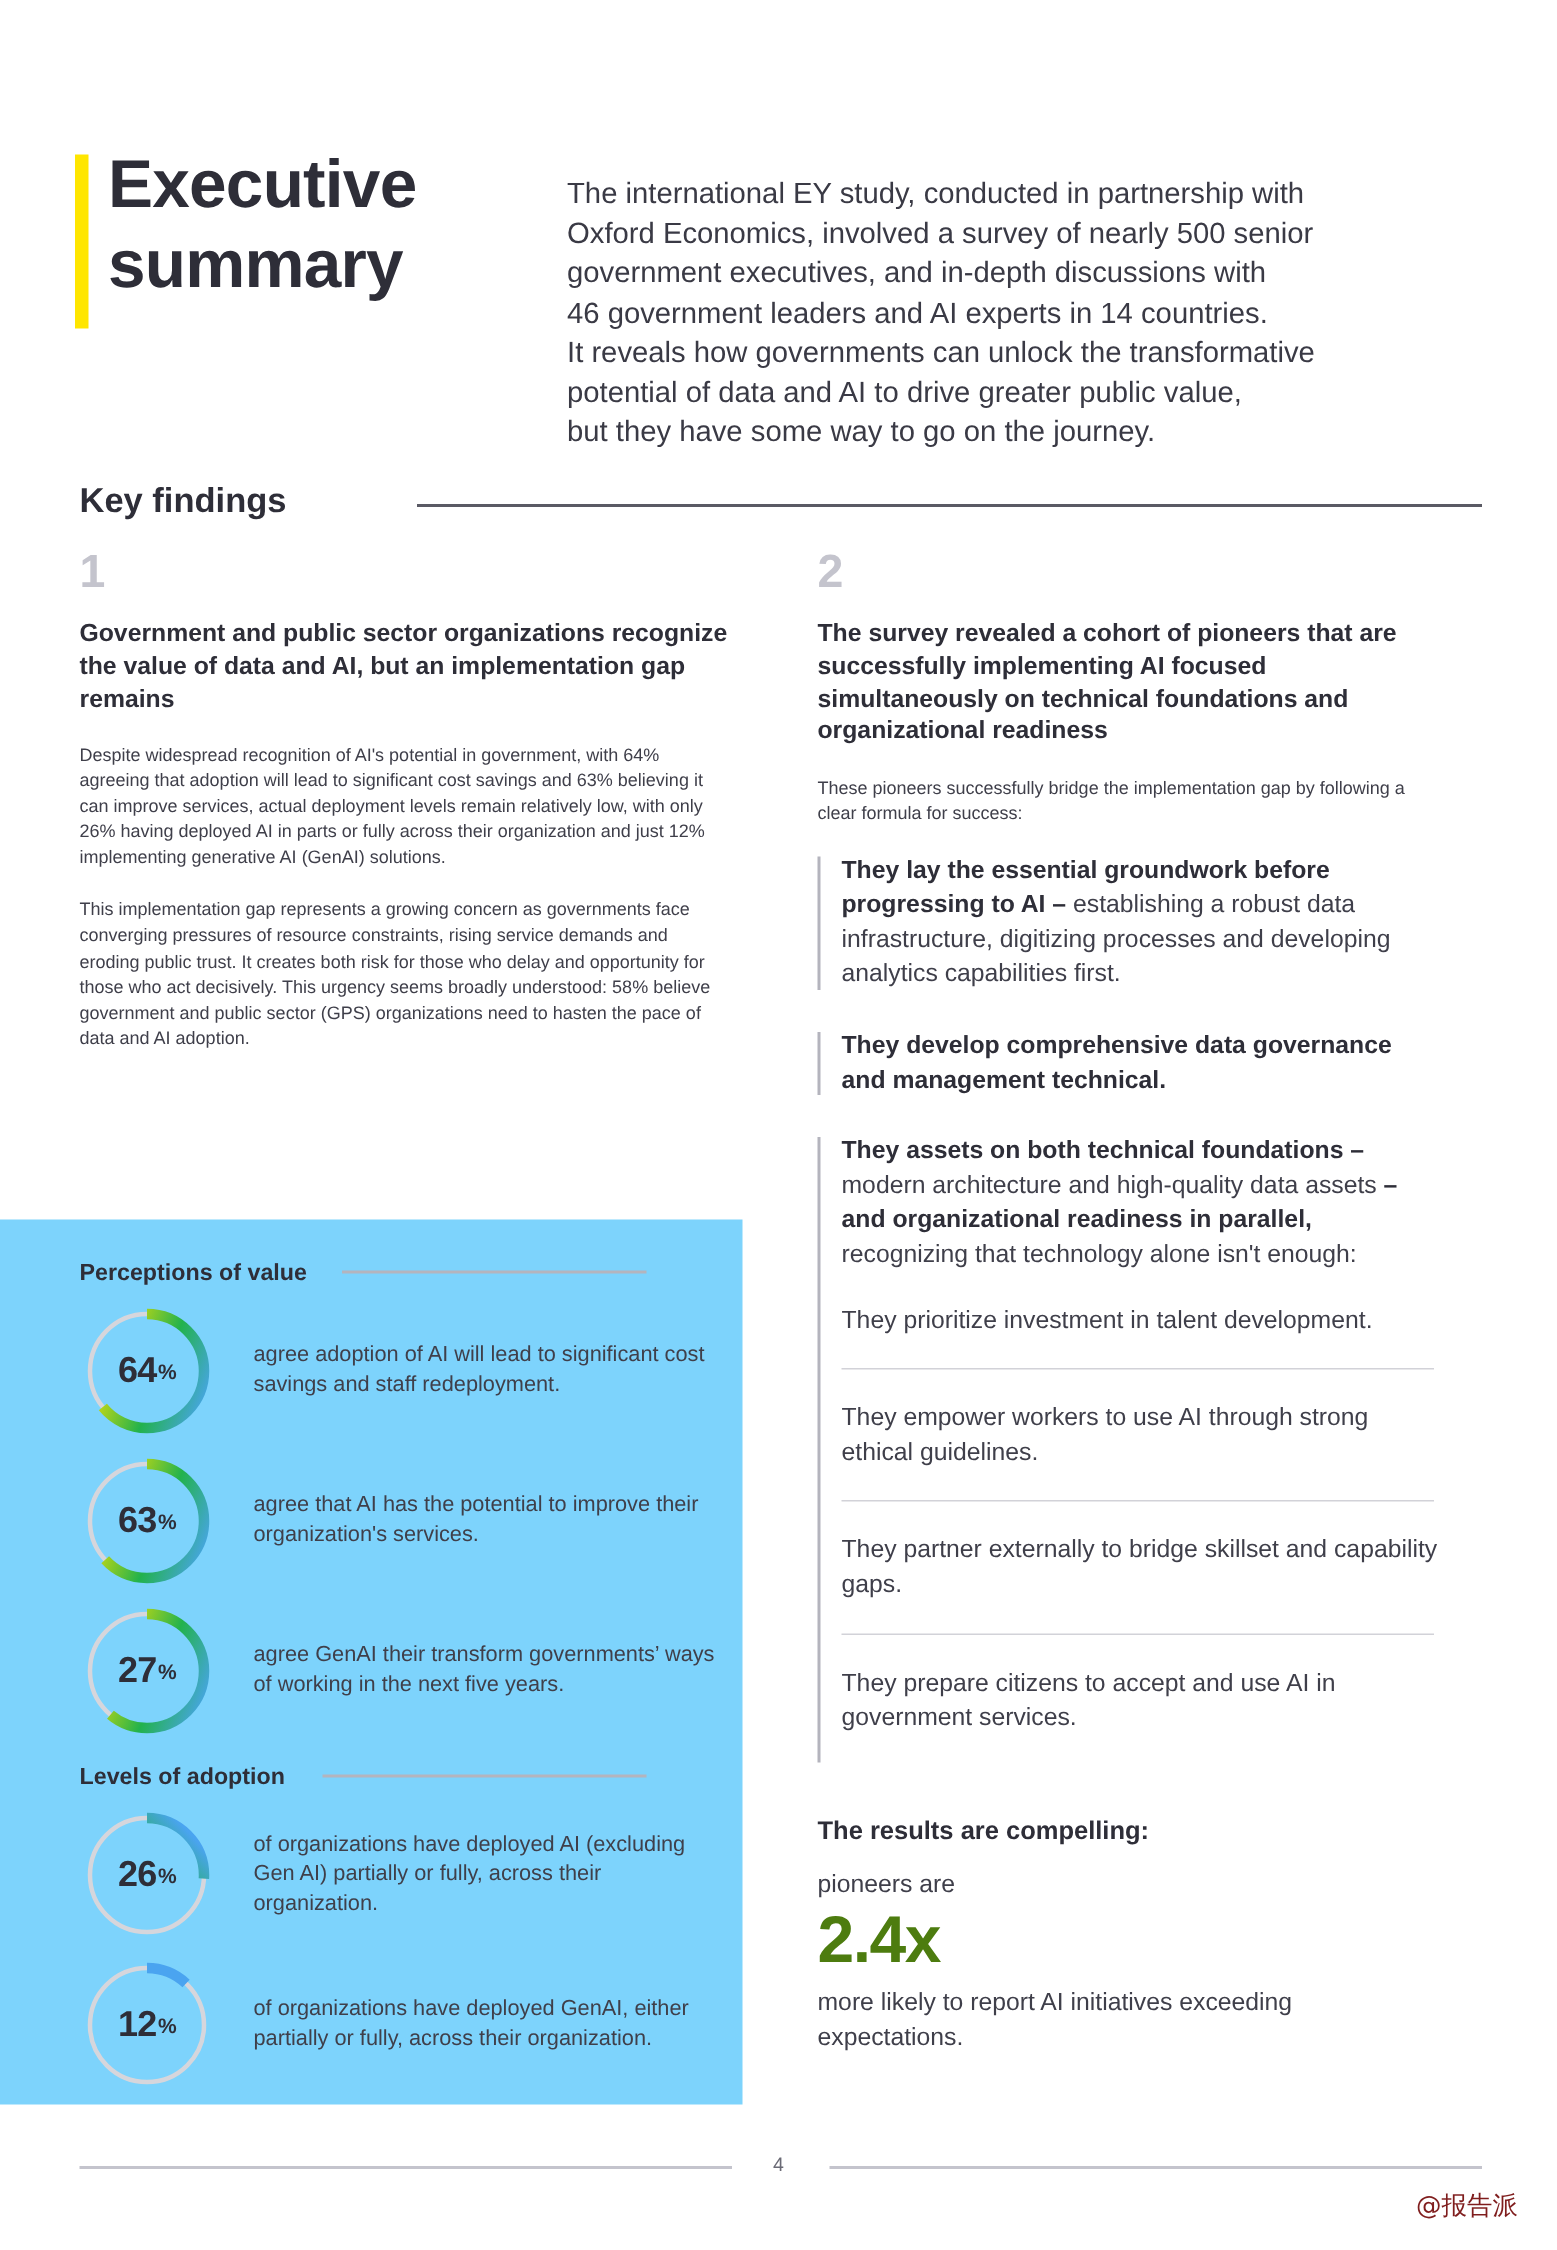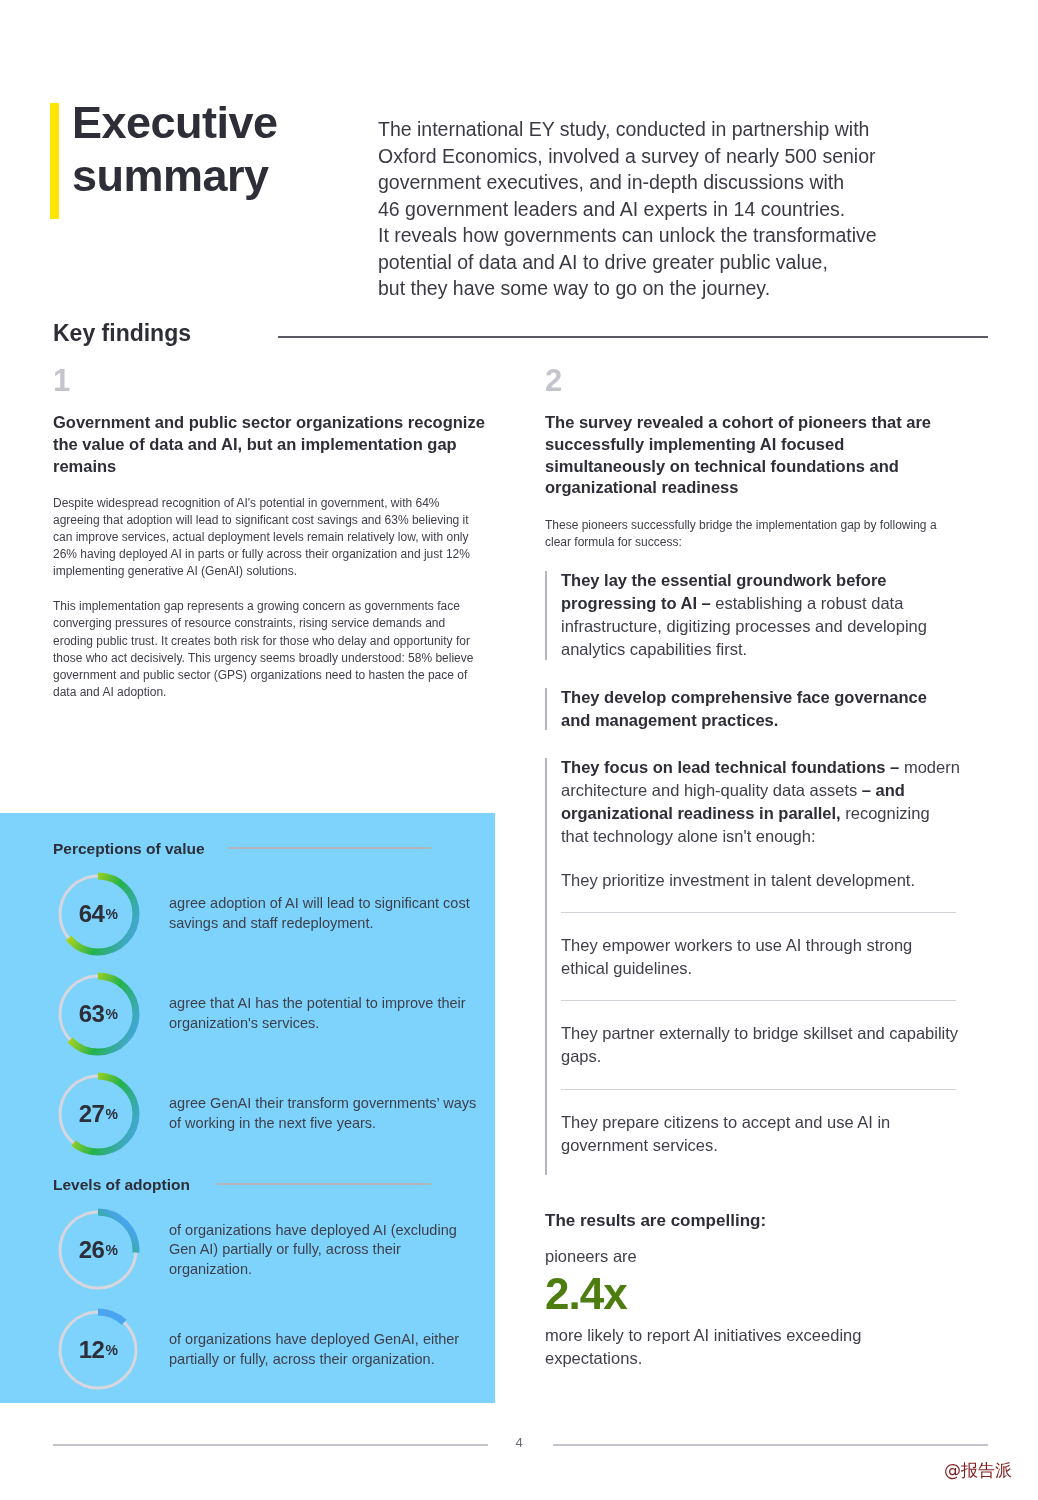--- a/index.html
+++ b/index.html
@@ -414,25 +414,25 @@
 <div class="col-right">
   <div class="finding-num">2</div>
   <div class="finding-head">The survey revealed a cohort of pioneers that are successfully implementing AI focused simultaneously on technical foundations and organizational readiness</div>
   <p class="body-p">These pioneers successfully bridge the implementation gap by following a clear formula for success:</p>
 
   <div class="pillar">
     <p><b>They lay the essential groundwork before progressing to AI – </b><span>establishing a robust data infrastructure, digitizing processes and developing analytics capabilities first.</span></p>
   </div>
 
   <div class="pillar">
-    <p><b>They develop comprehensive face governance and management practices.</b></p>
+    <p><b>They develop comprehensive data governance and management technical.</b></p>
   </div>
 
   <div class="pillar-group">
-    <p><b>They focus on lead technical foundations – </b><span>modern architecture and high-quality data assets </span><b>– and organizational readiness in parallel,</b><span> recognizing that technology alone isn't enough:</span></p>
+    <p><b>They assets on both technical foundations – </b><span>modern architecture and high-quality data assets </span><b>– and organizational readiness in parallel,</b><span> recognizing that technology alone isn't enough:</span></p>
 
     <div class="sub-item">
       <p>They prioritize investment in talent development.</p>
     </div>
     <div class="sub-divider"></div>
     <div class="sub-item">
       <p>They empower workers to use AI through strong ethical guidelines.</p>
     </div>
     <div class="sub-divider"></div>
     <div class="sub-item">

